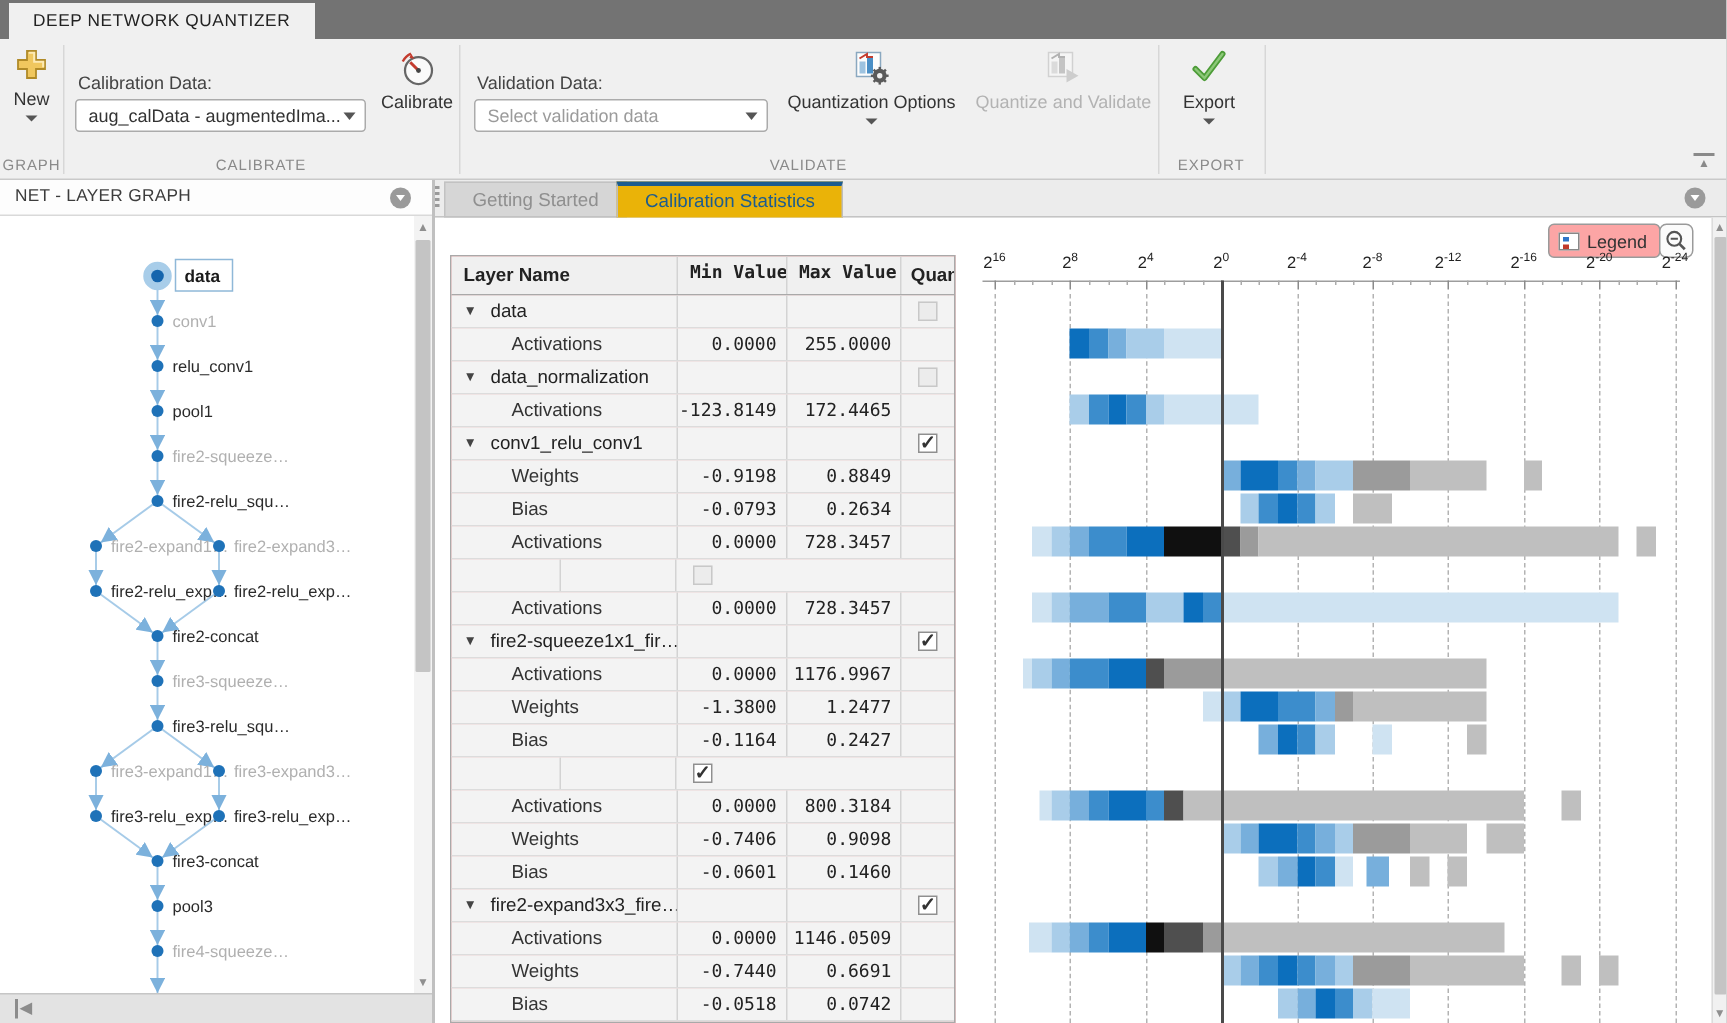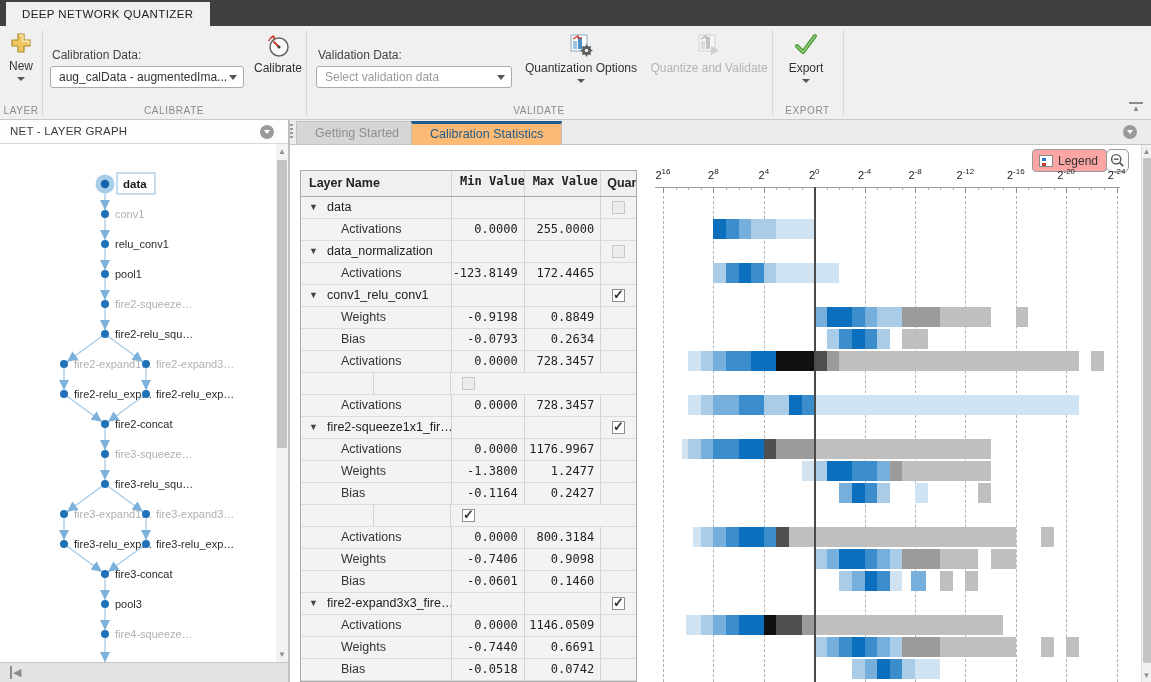--- a/index.html
+++ b/index.html
@@ -1,20 +1,20 @@
 <!DOCTYPE html>
 <html><head>
 <meta charset="utf-8">
 <style>
   * { margin:0; padding:0; box-sizing:border-box; }
   body { font-family:"Liberation Sans", sans-serif; background:#888; }
   #app { position:relative; width:1151px; height:682px; background:#fff; overflow:hidden; }
 
   
-  #tabstrip { position:absolute; left:0; top:0; width:100%; height:26px; background:#404040; }
+  #tabstrip { position:absolute; left:0; top:0; width:100%; height:26px; background:#737373; }
   #apptab { position:absolute; left:6px; top:2px; height:24px; background:#f0f0f0; color:#222;
             font-size:11.5px; letter-spacing:.4px; padding:0 16px; line-height:25px; }
 
   
   #ribbon { position:absolute; left:0; top:26px; width:100%; height:94px; background:#f0f0f0;
             border-bottom:1px solid #c9c9c9; }
   .rib-div { position:absolute; top:4px; height:86px; width:1px; background:#d7d7d7; }
   .sec-label { position:absolute; bottom:3px; font-size:10px; color:#8a8a8a; letter-spacing:.6px;
                text-align:center; }
   .tbtn { position:absolute; top:6px; display:flex; flex-direction:column; align-items:center;
@@ -51,21 +51,21 @@
   #left-bottombar { position:absolute; left:0; top:542px; width:288px; height:20px; background:#e3e3e3;
                     border-top:1px solid #c6c6c6; }
   #collapse-left { position:absolute; left:10px; top:3px; color:#8c8c8c; font-size:11px;
                    border-left:2px solid #8c8c8c; padding-left:1px; line-height:13px; }
 
   
   #docbar { position:absolute; left:290px; top:120px; width:861px; height:25px; background:#ececec;
             border-bottom:1px solid #c4c4c4; }
   .doc-tab { position:absolute; top:1px; height:24px; font-size:12.5px; padding:0 18px; line-height:23px; }
   .doc-tab.inactive { left:6px; background:#d6d6d6; color:#8f8f8f; border:1px solid #c2c2c2; }
-  .doc-tab.active { left:121px; background:#fdba74; color:#1c5c8f; border:1px solid #bdbdbd; border-bottom:none;
+  .doc-tab.active { left:121px; background:#eab308; color:#1c5c8f; border:1px solid #bdbdbd; border-bottom:none;
             border-top:3px solid #1c5c8f; line-height:20px; }
   #splitter-grip { position:absolute; left:0px; top:4px; width:3px; height:16px;
             background:repeating-linear-gradient(#9a9a9a 0 2px, transparent 2px 4px); }
 
   
   #stats-table { position:absolute; left:300px; top:170px; width:337px; border:1px solid #a9a9a9;
                  font-size:12.5px; color:#222; background:#fca5a5; }
   .thead { display:flex; height:26px; background:#f0f0f0; border-bottom:1px solid #a9a9a9; font-weight:bold; }
   .thead .cell { line-height:25px; }
   .trow { display:flex; height:22px; border-bottom:1px solid #dcdcdc; background:#f3f3f3; }
@@ -185,21 +185,21 @@
     <div class="tbtn" style="left:778px; width:56px;">
       <svg width="26" height="26" viewBox="0 0 26 26">
         <path d="M4 14 L10 20 L22 4" fill="none" stroke="#4d9c38" stroke-width="4" stroke-linecap="round" stroke-linejoin="round"></path>
         <path d="M4 14 L10 20 L22 4" fill="none" stroke="#8cc878" stroke-width="1.6" stroke-linecap="round"></path>
       </svg>
       <span class="lab">Export</span>
       <span class="drop-arrow"></span>
     </div>
     <div class="rib-div" style="left:843px;"></div>
 
-    <span class="sec-label" style="left:0; width:42px;">LAYER</span>
+    <span class="sec-label" style="left:0; width:42px;">GRAPH</span>
     <span class="sec-label" style="left:42px; width:264px;">CALIBRATE</span>
     <span class="sec-label" style="left:306px; width:466px;">VALIDATE</span>
     <span class="sec-label" style="left:772px; width:71px;">EXPORT</span>
 
     <span id="ribbon-collapse">▲</span>
   </div>
 
   <div id="left-panel">
     <div id="left-header">
       <span id="left-title">NET - LAYER GRAPH</span>

